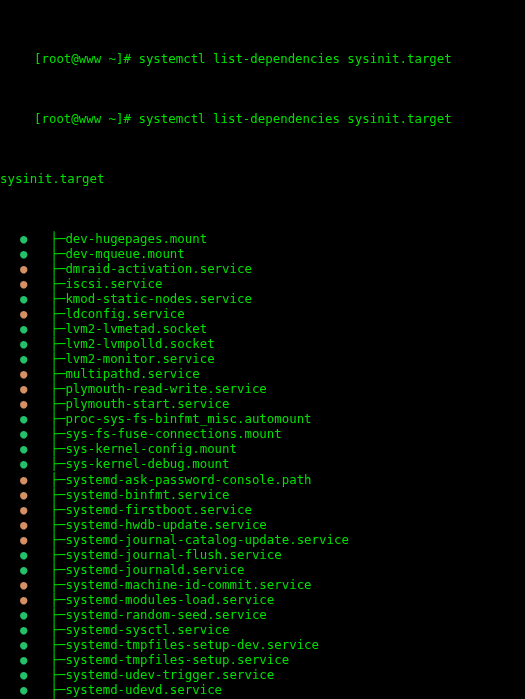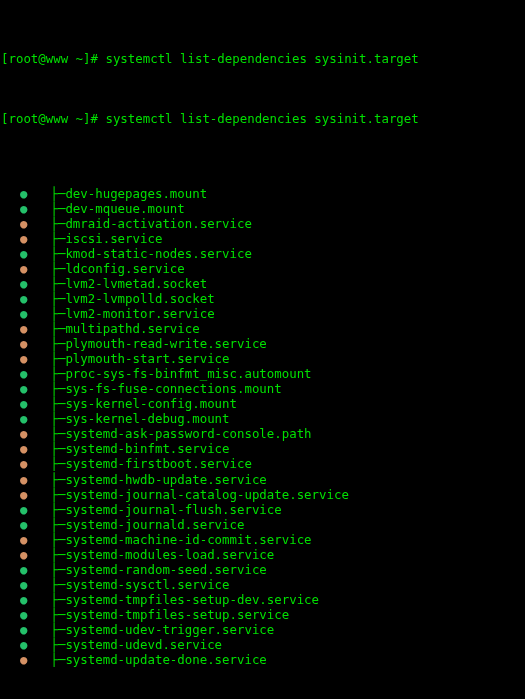--- a/index.html
+++ b/index.html
@@ -38,20 +38,21 @@
   .line {
     height: 15.02px;
     display: block;
     white-space: pre;
     color: #00e000;
   }
 
   
   .line.cmd {
     padding-left: 1px;
+    margin-left: 33px;
   }
 
   
   .row {
     display: block;
     height: 15.02px;
     white-space: pre;
     position: relative;
     margin-left: 20px;
   }
@@ -76,17 +77,18 @@
 <body>
 
 <div id="terminal">
   <div id="screen">
 
     
     <div class="line cmd">[root@www ~]# systemctl list-dependencies sysinit.target</div>
 
     <div class="line cmd">[root@www ~]# systemctl list-dependencies sysinit.target</div>
 
+    <div class="line">sysinit.target</div>
 
     <div id="dep-list"><div class="row"><span class="bullet state-active">●</span><span class="sp">   </span><span class="tree">├─</span><span class="tree">dev-hugepages.mount</span></div><div class="row"><span class="bullet state-active">●</span><span class="sp">   </span><span class="tree">├─</span><span class="tree">dev-mqueue.mount</span></div><div class="row"><span class="bullet state-inactive">●</span><span class="sp">   </span><span class="tree">├─</span><span class="tree">dmraid-activation.service</span></div><div class="row"><span class="bullet state-inactive">●</span><span class="sp">   </span><span class="tree">├─</span><span class="tree">iscsi.service</span></div><div class="row"><span class="bullet state-active">●</span><span class="sp">   </span><span class="tree">├─</span><span class="tree">kmod-static-nodes.service</span></div><div class="row"><span class="bullet state-inactive">●</span><span class="sp">   </span><span class="tree">├─</span><span class="tree">ldconfig.service</span></div><div class="row"><span class="bullet state-active">●</span><span class="sp">   </span><span class="tree">├─</span><span class="tree">lvm2-lvmetad.socket</span></div><div class="row"><span class="bullet state-active">●</span><span class="sp">   </span><span class="tree">├─</span><span class="tree">lvm2-lvmpolld.socket</span></div><div class="row"><span class="bullet state-active">●</span><span class="sp">   </span><span class="tree">├─</span><span class="tree">lvm2-monitor.service</span></div><div class="row"><span class="bullet state-inactive">●</span><span class="sp">   </span><span class="tree">├─</span><span class="tree">multipathd.service</span></div><div class="row"><span class="bullet state-inactive">●</span><span class="sp">   </span><span class="tree">├─</span><span class="tree">plymouth-read-write.service</span></div><div class="row"><span class="bullet state-inactive">●</span><span class="sp">   </span><span class="tree">├─</span><span class="tree">plymouth-start.service</span></div><div class="row"><span class="bullet state-active">●</span><span class="sp">   </span><span class="tree">├─</span><span class="tree">proc-sys-fs-binfmt_misc.automount</span></div><div class="row"><span class="bullet state-active">●</span><span class="sp">   </span><span class="tree">├─</span><span class="tree">sys-fs-fuse-connections.mount</span></div><div class="row"><span class="bullet state-active">●</span><span class="sp">   </span><span class="tree">├─</span><span class="tree">sys-kernel-config.mount</span></div><div class="row"><span class="bullet state-active">●</span><span class="sp">   </span><span class="tree">├─</span><span class="tree">sys-kernel-debug.mount</span></div><div class="row"><span class="bullet state-inactive">●</span><span class="sp">   </span><span class="tree">├─</span><span class="tree">systemd-ask-password-console.path</span></div><div class="row"><span class="bullet state-inactive">●</span><span class="sp">   </span><span class="tree">├─</span><span class="tree">systemd-binfmt.service</span></div><div class="row"><span class="bullet state-inactive">●</span><span class="sp">   </span><span class="tree">├─</span><span class="tree">systemd-firstboot.service</span></div><div class="row"><span class="bullet state-inactive">●</span><span class="sp">   </span><span class="tree">├─</span><span class="tree">systemd-hwdb-update.service</span></div><div class="row"><span class="bullet state-inactive">●</span><span class="sp">   </span><span class="tree">├─</span><span class="tree">systemd-journal-catalog-update.service</span></div><div class="row"><span class="bullet state-active">●</span><span class="sp">   </span><span class="tree">├─</span><span class="tree">systemd-journal-flush.service</span></div><div class="row"><span class="bullet state-active">●</span><span class="sp">   </span><span class="tree">├─</span><span class="tree">systemd-journald.service</span></div><div class="row"><span class="bullet state-inactive">●</span><span class="sp">   </span><span class="tree">├─</span><span class="tree">systemd-machine-id-commit.service</span></div><div class="row"><span class="bullet state-inactive">●</span><span class="sp">   </span><span class="tree">├─</span><span class="tree">systemd-modules-load.service</span></div><div class="row"><span class="bullet state-active">●</span><span class="sp">   </span><span class="tree">├─</span><span class="tree">systemd-random-seed.service</span></div><div class="row"><span class="bullet state-active">●</span><span class="sp">   </span><span class="tree">├─</span><span class="tree">systemd-sysctl.service</span></div><div class="row"><span class="bullet state-active">●</span><span class="sp">   </span><span class="tree">├─</span><span class="tree">systemd-tmpfiles-setup-dev.service</span></div><div class="row"><span class="bullet state-active">●</span><span class="sp">   </span><span class="tree">├─</span><span class="tree">systemd-tmpfiles-setup.service</span></div><div class="row"><span class="bullet state-active">●</span><span class="sp">   </span><span class="tree">├─</span><span class="tree">systemd-udev-trigger.service</span></div><div class="row"><span class="bullet state-active">●</span><span class="sp">   </span><span class="tree">├─</span><span class="tree">systemd-udevd.service</span></div><div class="row"><span class="bullet state-inactive">●</span><span class="sp">   </span><span class="tree">├─</span><span class="tree">systemd-update-done.service</span></div></div>
 
   </div>
 </div>
 
 </body></html>

